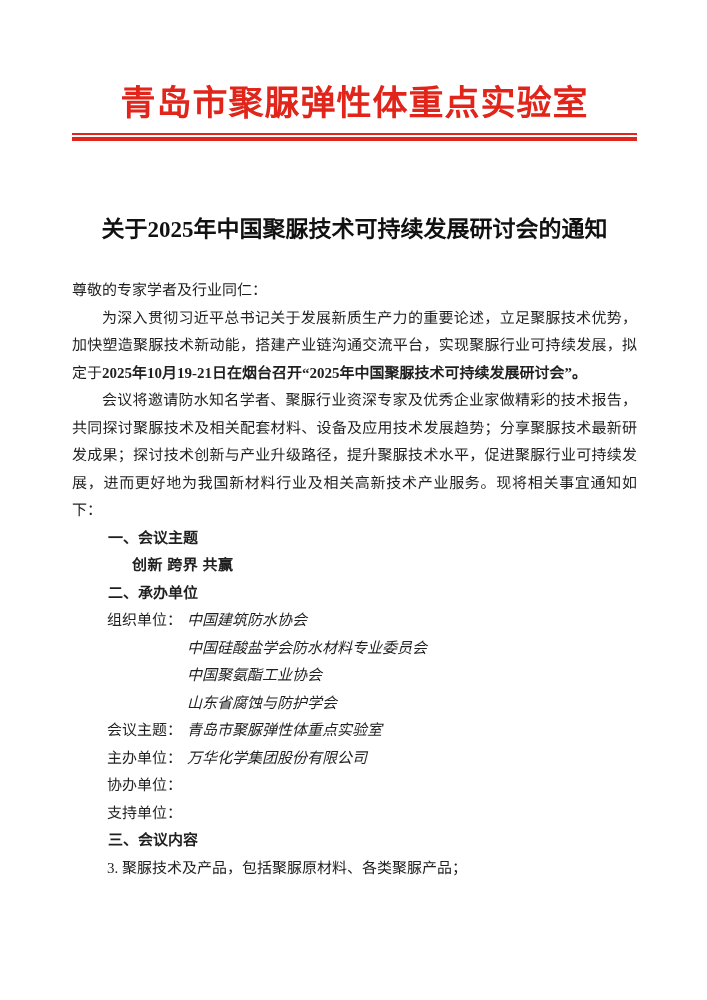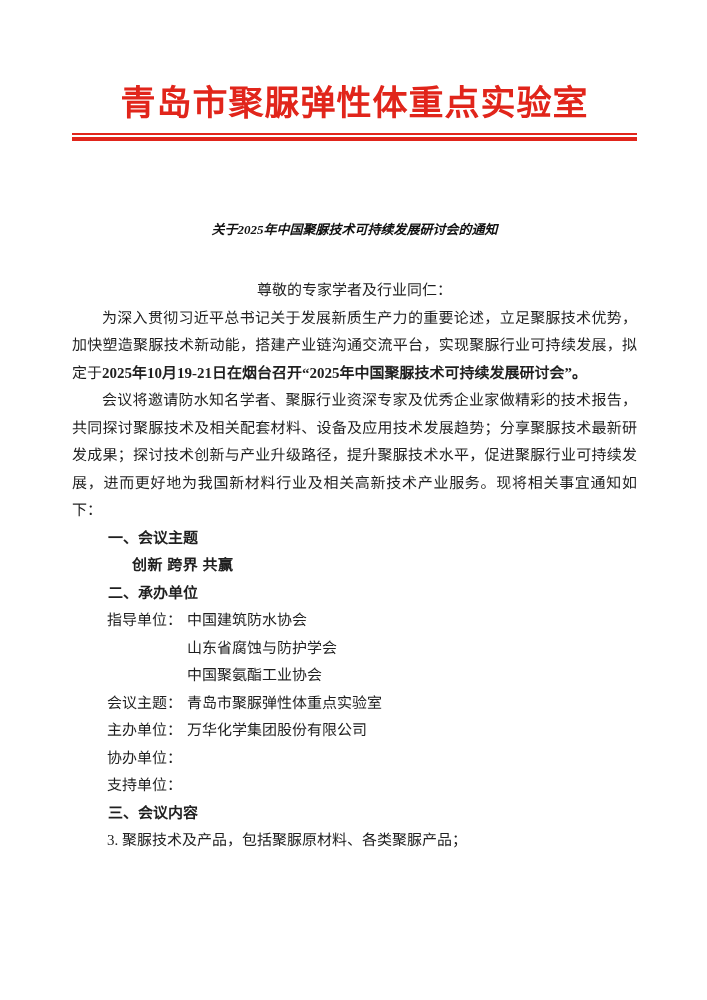--- a/index.html
+++ b/index.html
@@ -30,34 +30,33 @@
     white-space: nowrap;
   }
   .red-rule { margin-top: 9px; }
   .red-rule .thin  { height: 2px; background: #e1251b; }
   .red-rule .sep   { height: 2px; background: #ffffff; }
   .red-rule .thick { height: 4px; background: #e1251b; }
 
   .doc-title {
     margin-top: 76px;
     text-align: center;
-    font-size: 13px;
+    font-size: 23px;
     font-weight: bold;
     line-height: 25px;
     color: #111111;
     white-space: nowrap;
-    font-style: italic;
   }
 
   .body-text {
     margin-top: 35px;
     font-size: 15px;
     line-height: 27.5px;
   }
-  .greeting { text-align: center; }
+  .greeting { text-align: left; }
   .para {
     text-align: justify;
     text-indent: 2em;
     margin: 0;
   }
   .b { font-weight: bold; }
 
   .h-num {
     font-weight: bold;
     padding-left: 36px;
@@ -68,21 +67,21 @@
     letter-spacing: 0.5px;
   }
   .org-row {
     display: flex;
     padding-left: 35px;
   }
   .org-label {
     flex: none;
     width: 80px;
   }
-  .org-lines { flex: 1; }
+  .org-lines { flex: 1; font-style: italic; }
   .s3-heading {
     font-weight: bold;
     padding-left: 36px;
   }
   .item { padding-left: 35px; }
 </style>
 </head>
 <body>
 
 <div class="page">
@@ -105,25 +104,26 @@
 
     <p class="para">会议将邀请防水知名学者、聚脲行业资深专家及优秀企业家做精彩的技术报告，共同探讨聚脲技术及相关配套材料、设备及应用技术发展趋势；分享聚脲技术最新研发成果；探讨技术创新与产业升级路径，提升聚脲技术水平，促进聚脲行业可持续发展，进而更好地为我国新材料行业及相关高新技术产业服务。现将相关事宜通知如下：</p>
 
     <div class="h-num">一、会议主题</div>
 
     <div class="theme">创新 跨界 共赢</div>
 
     <div class="h-num">二、承办单位</div>
 
     <div class="org-row">
-      <div class="org-label">指导单位：</div>
+      <div class="org-label">组织单位：</div>
       <div class="org-lines">
         <div>中国建筑防水协会</div>
+        <div>中国硅酸盐学会防水材料专业委员会</div>
+        <div>中国聚氨酯工业协会</div>
         <div>山东省腐蚀与防护学会</div>
-        <div>中国聚氨酯工业协会</div>
       </div>
     </div>
 
     <div class="org-row">
       <div class="org-label">会议主题：</div>
       <div class="org-lines">青岛市聚脲弹性体重点实验室</div>
     </div>
 
     <div class="org-row">
       <div class="org-label">主办单位：</div>

